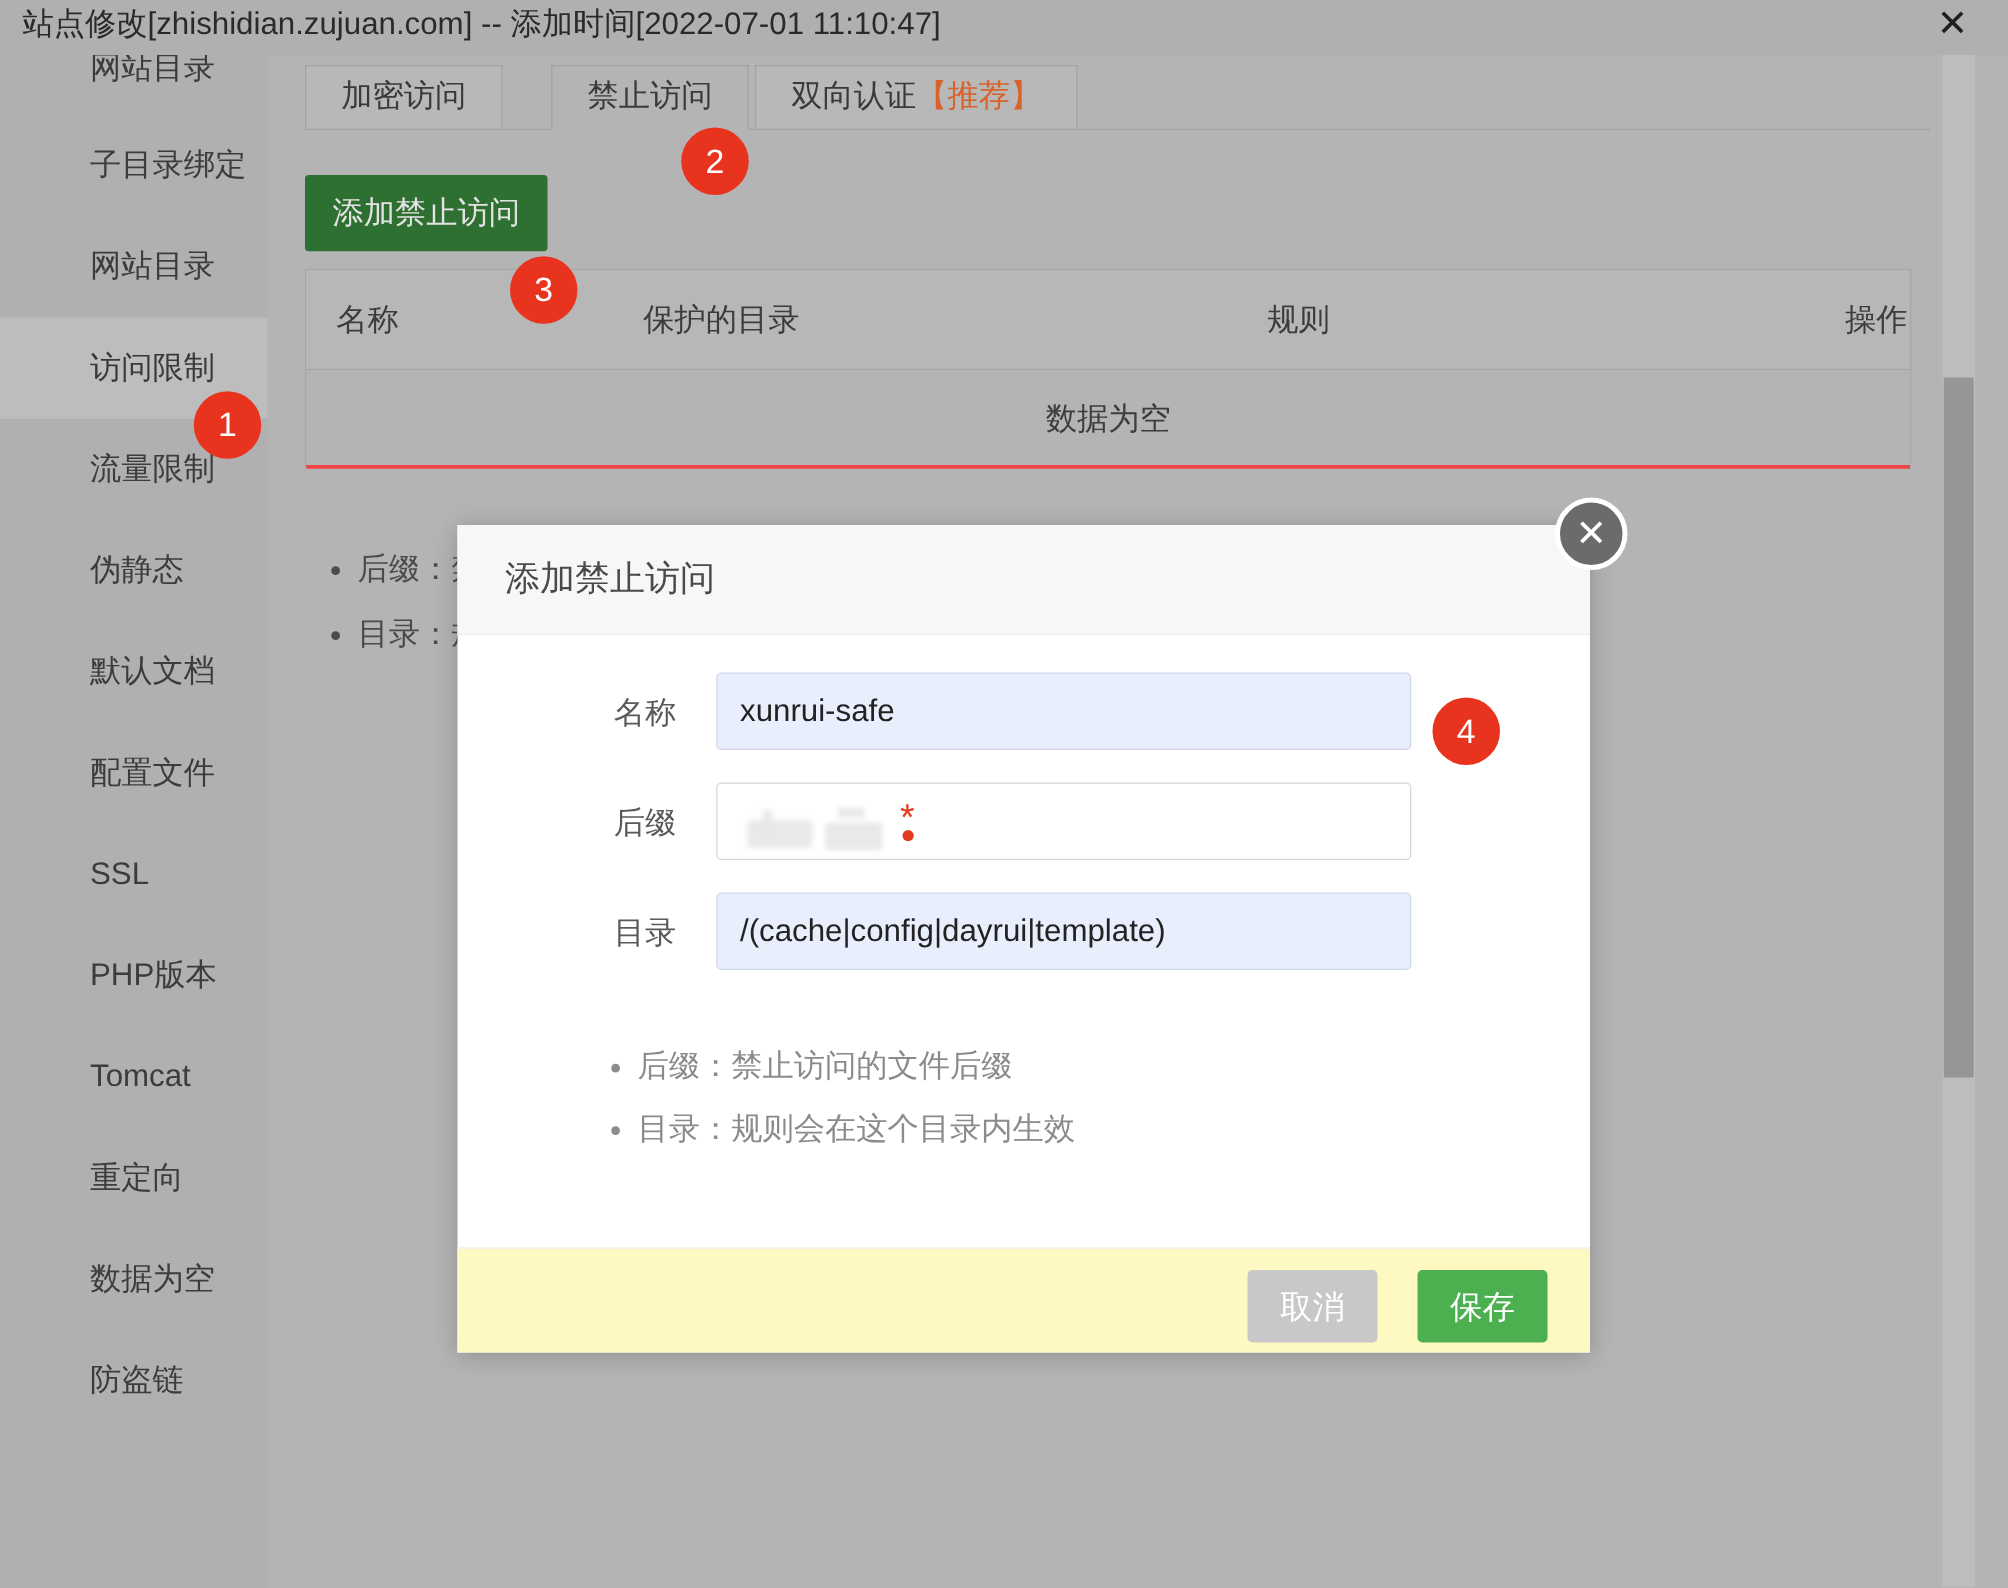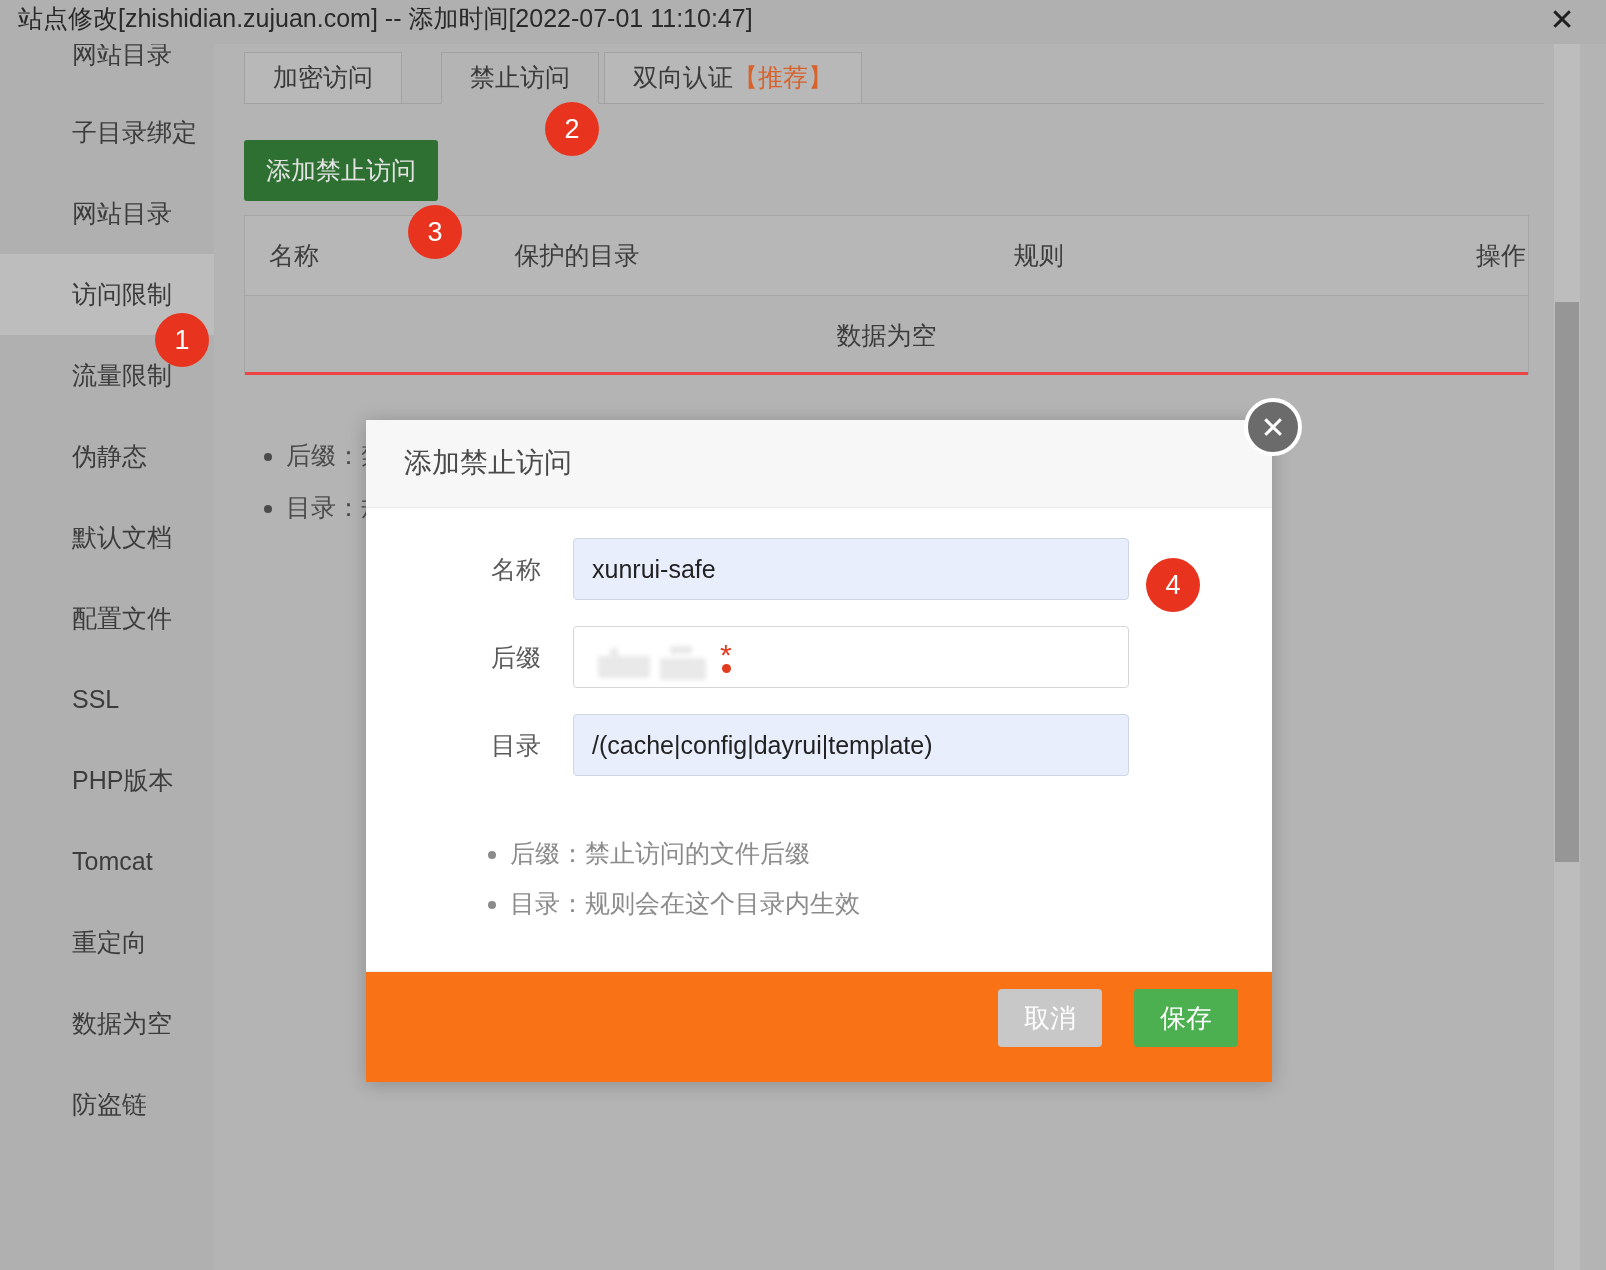--- a/index.html
+++ b/index.html
@@ -205,22 +205,22 @@
 
   #modal-hints {
     list-style: disc; margin-left: 118px; padding-left: 26px;
     margin-top: 52px;
   }
   #modal-hints li {
     font-size: 25px; color: #8b8b8b; line-height: 50px; white-space: nowrap;
   }
 
   #modal-footer {
-    position: absolute; left: 0; bottom: 0; width: 906px; height: 111px;
-    background: #f97316; border-top: 1px solid #ededed;
+    position: absolute; left: 0; bottom: 0; width: 906px; height: 84px;
+    background: #fef9c3; border-top: 1px solid #ededed;
   }
   .mbtn {
     position: absolute; top: 17px; height: 58px; line-height: 58px;
     border: none; border-radius: 4px; font-size: 26px; cursor: pointer;
     padding: 0 26px;
     font-family: "Liberation Sans", sans-serif;
   }
   #btn-cancel { right: 170px; background: #c8c8c8; color: #ffffff; }
   #btn-save   { right: 34px;  background: #4caf50; color: #ffffff; }
 

